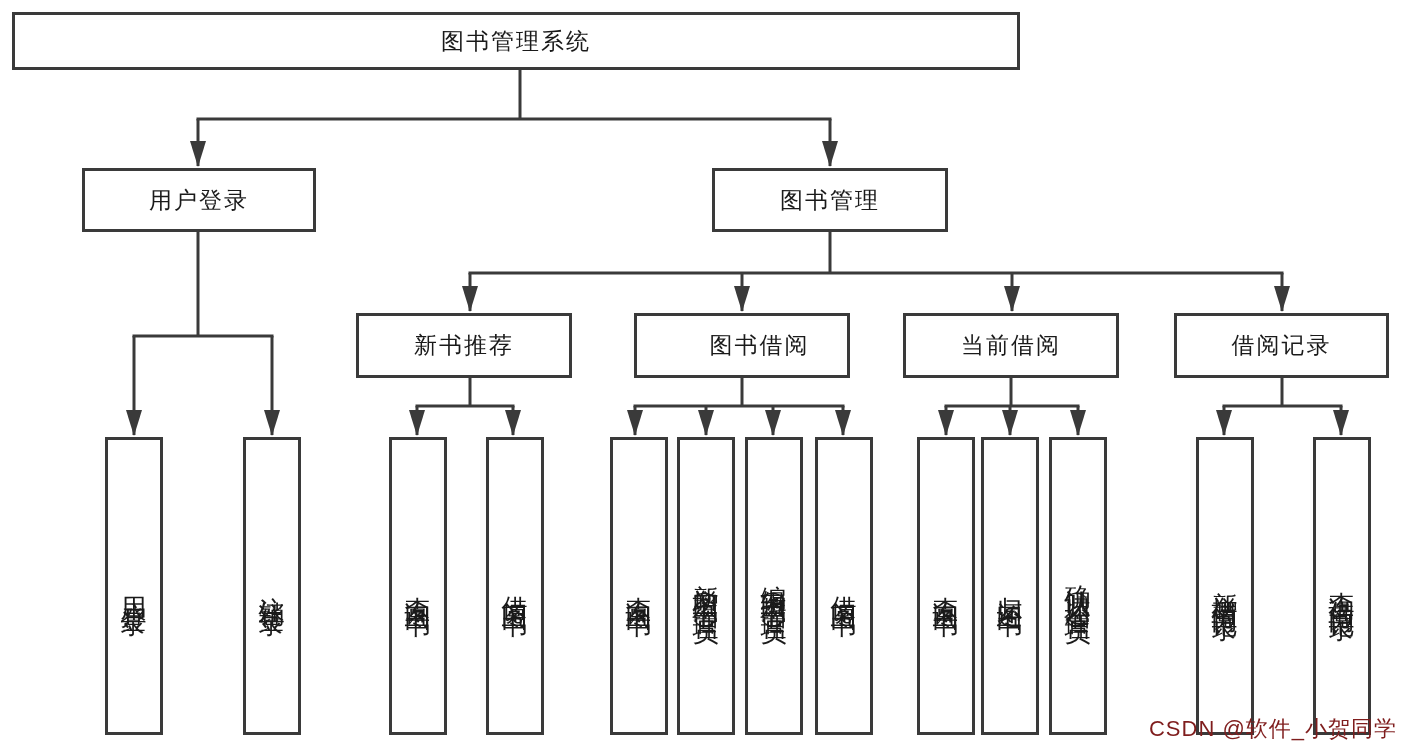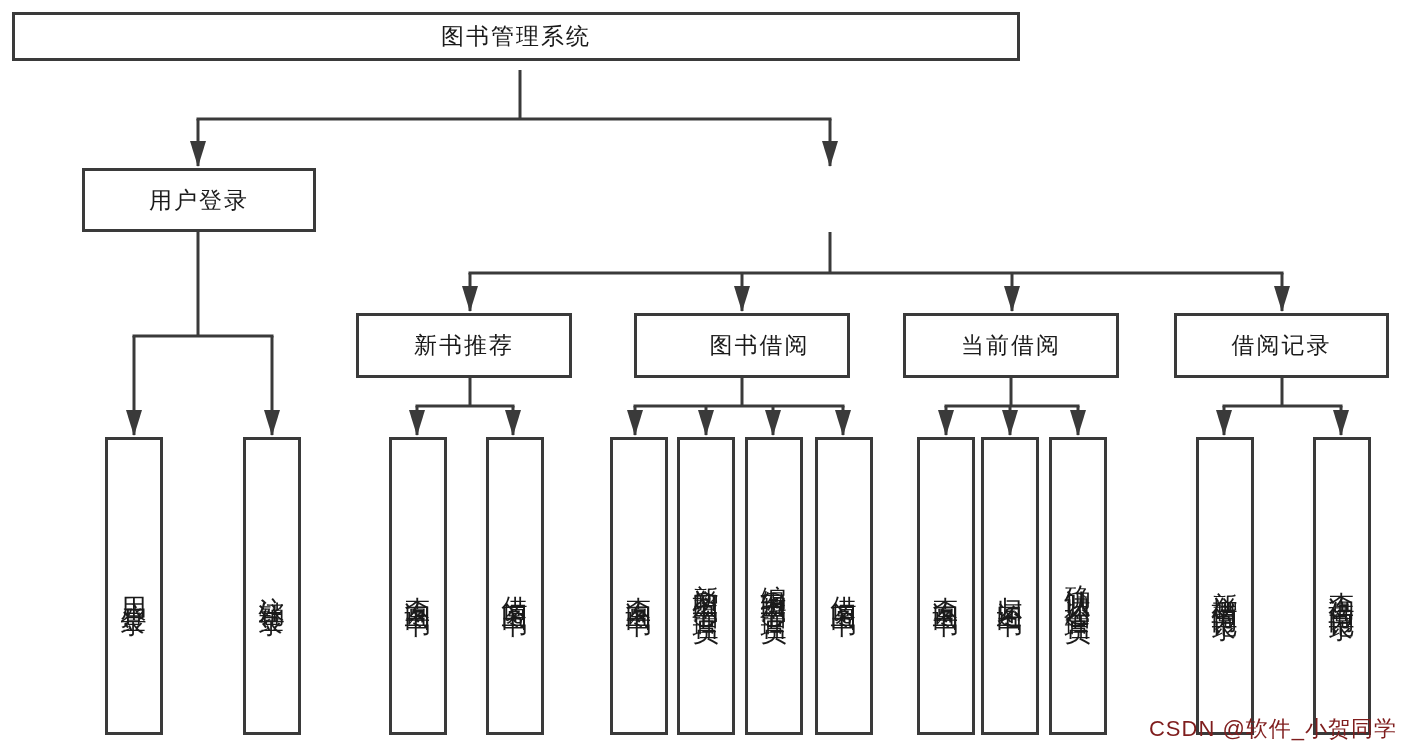--- a/index.html
+++ b/index.html
@@ -116,23 +116,24 @@
 
       <polygon points="938,410 954,410 946,436"></polygon>
       <polygon points="1002,410 1018,410 1010,436"></polygon>
       <polygon points="1070,410 1086,410 1078,436"></polygon>
 
       <polygon points="1216,410 1232,410 1224,436"></polygon>
       <polygon points="1333,410 1349,410 1341,436"></polygon>
     </g>
   </svg>
 
-  <div class="node h-node" style="left:12px;top:12px;width:1008px;height:49px;">图书管理系统</div>
+  <div class="node h-node" style="left:12px;top:12px;width:1008px;height:58px;">图书管理系统</div>
 
   <div class="node h-node" style="left:82px;top:168px;width:234px;height:64px;">用户登录</div>
+  <div class="node h-node" style="left:712px;top:168px;width:236px;height:64px;">图书管理</div>
 
   <div class="node h-node" style="left:356px;top:313px;width:216px;height:65px;">新书推荐</div>
   <div class="node h-node" style="left:634px;top:313px;width:216px;height:65px;padding-left:35px;">图书借阅</div>
   <div class="node h-node" style="left:1174px;top:313px;width:215px;height:65px;">借阅记录</div>
   <div class="node h-node" style="left:903px;top:313px;width:216px;height:65px;">当前借阅</div>
 
   <div class="node v-node" style="left:105px;top:437px;width:58px;height:298px;">用户登录</div>
   <div class="node v-node" style="left:243px;top:437px;width:58px;height:298px;">注销登录</div>
 
   <div class="node v-node" style="left:389px;top:437px;width:58px;height:298px;">查询图书</div>

